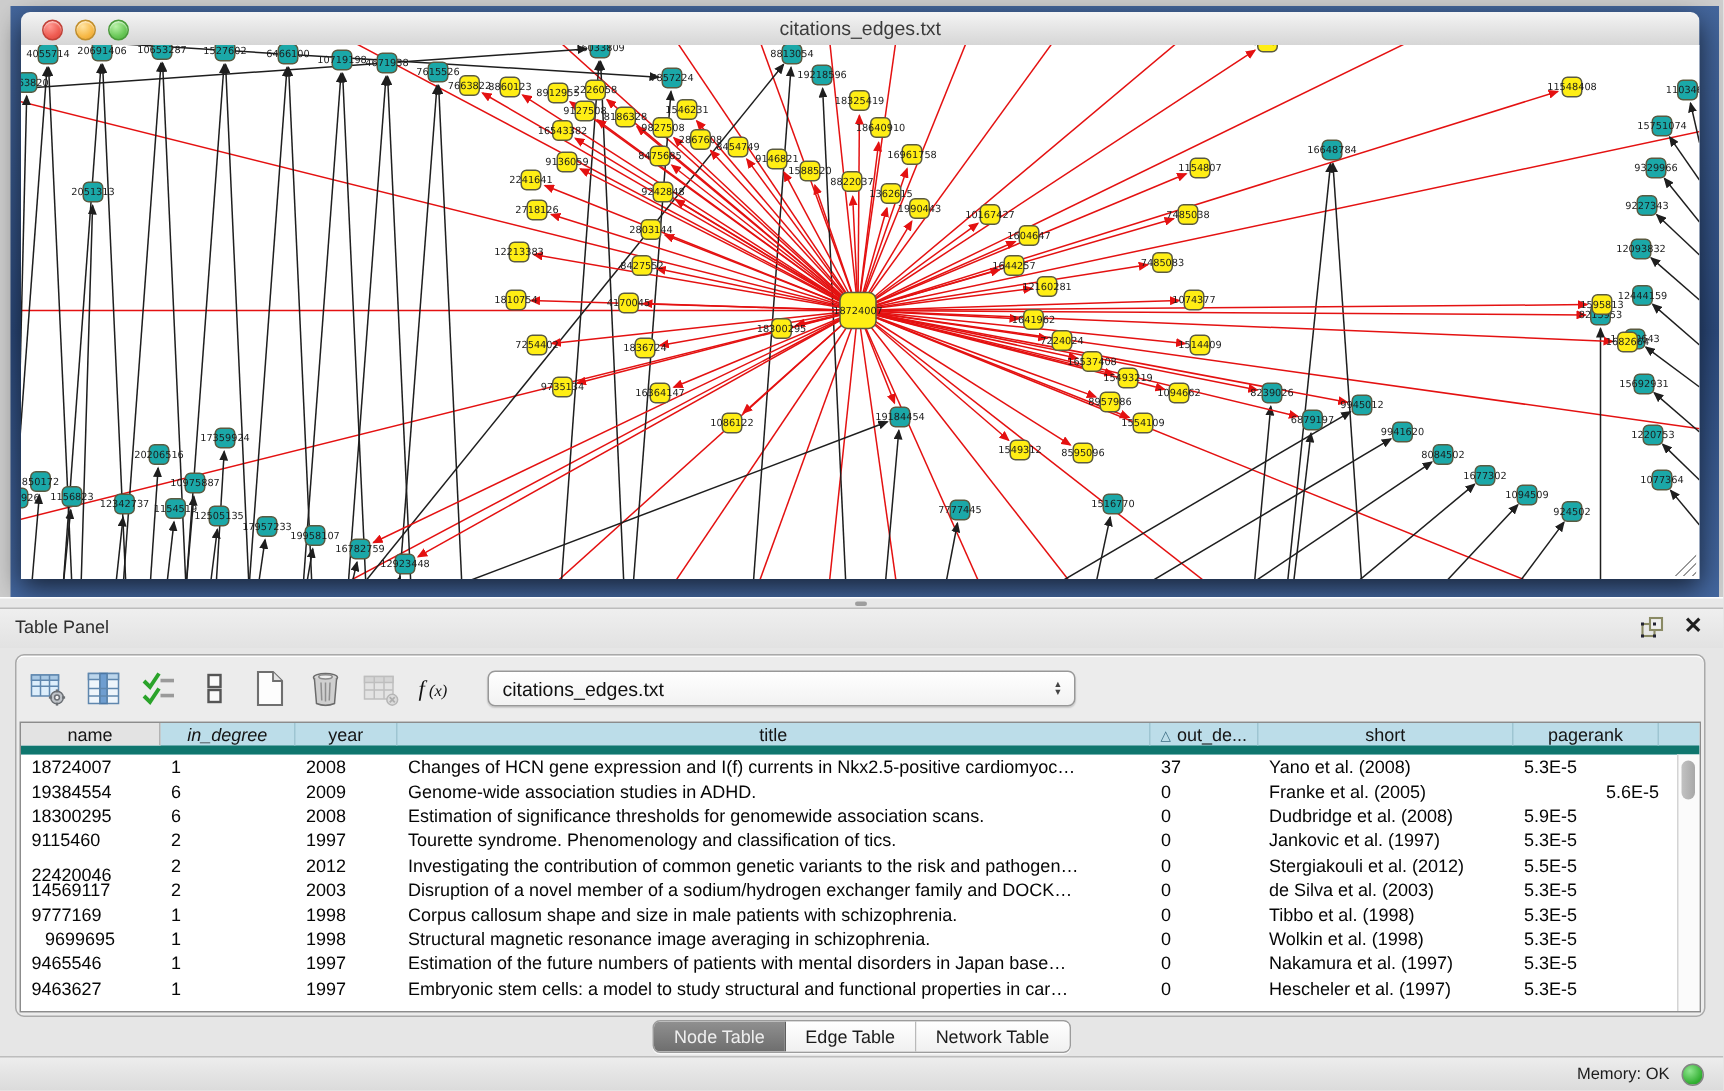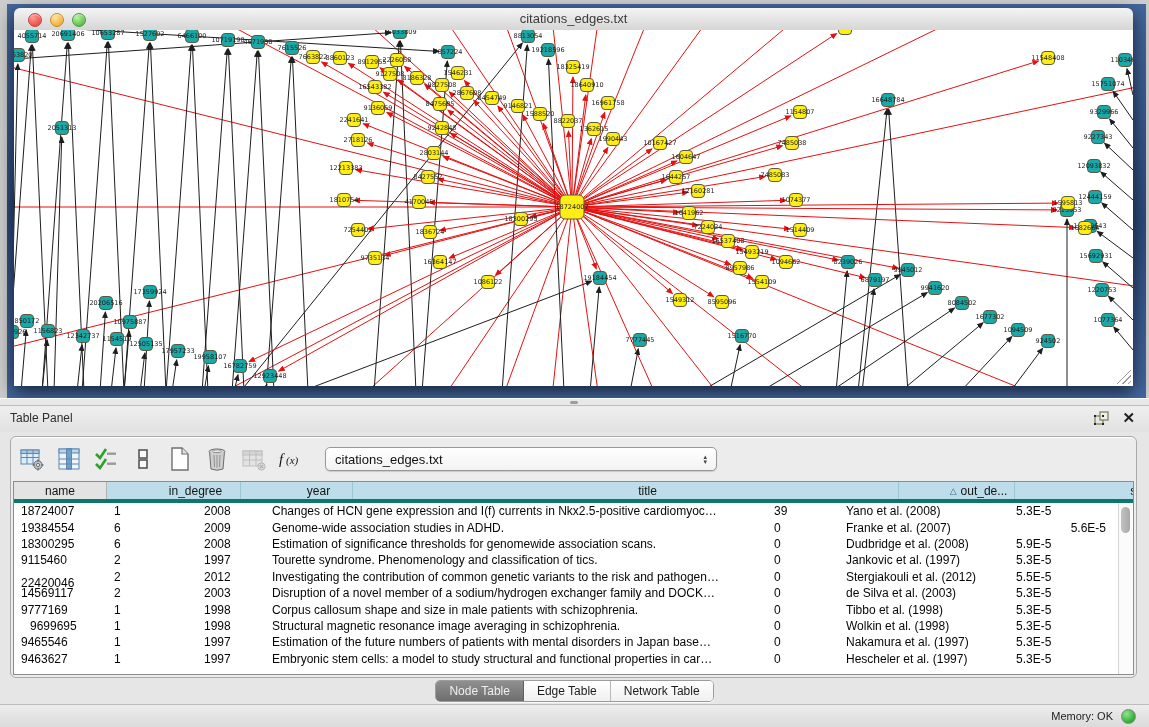--- a/index.html
+++ b/index.html
@@ -41,21 +41,21 @@
     border:1px solid #a9a9a9;border-radius:6px;box-shadow:inset 0 1px 0 #fff;box-sizing:border-box;}
   .toolbar{position:absolute;left:8px;top:5px;height:34px;display:flex;align-items:center;gap:11px;}
   .tbtn{width:26px;height:28px;display:flex;align-items:center;justify-content:center;}
   .combo{margin-left:10px;width:372px;height:22px;border:1px solid #989898;border-radius:5px;
     background:linear-gradient(#ffffff,#f2f2f2);box-shadow:0 1px 1px rgba(0,0,0,.15);
     display:flex;align-items:center;padding:0 9px;font-size:13px;color:#111;}
   .combo .updown{margin-left:auto;display:grid;line-height:5px;font-size:7px;color:#444;text-align:center;}
 
   .tablewrap{position:absolute;left:2px;right:2px;top:44px;bottom:2px;background:#fff;
     border:1px solid #8c8c8c;overflow:hidden;box-sizing:border-box;}
-  .thead{display:flex;height:21px;background:#bcdde9;border-bottom:4px solid #0f766e;box-sizing:border-box;gap:44px;}
+  .thead{display:flex;height:21px;background:#bcdde9;border-bottom:6px solid #0f766e;box-sizing:border-box;}
   .th{box-sizing:border-box;height:100%;border-right:1px solid #9ec5d2;display:flex;align-items:center;
     justify-content:center;font-size:12px;color:#141414;gap:4px;flex:0 0 auto;}
   .th.gray{background:#e3e3e3;border-right-color:#b3b3b3;}
   .th .sort{font-size:9px;color:#3c6e84;}
   .tbody{position:absolute;left:0;right:15px;top:21px;bottom:0;}
   .tr{display:flex;height:16.4px;align-items:center;}
   .td{box-sizing:border-box;flex:0 0 auto;padding-left:7px;font-size:12px;color:#060606;
     white-space:nowrap;overflow:hidden;}
   .vscroll{position:absolute;right:0;top:21px;bottom:0;width:15px;background:#fbfbfb;border-left:1px solid #d4d4d4;box-sizing:border-box;}
   .vthumb{position:absolute;left:2px;top:4px;width:9px;height:26px;background:linear-gradient(90deg,#c2c2c2,#a8a8a8);border-radius:5px;}
@@ -576,21 +576,21 @@
               <span>▾</span>
             </span>
         </div>
       </div>
 
       <div class="tablewrap">
         <div class="thead" id="thead">
             <div class="th gray" style="width: 93px;">
               <span>name</span>
             </div>
-            <div class="th" style="width: 90px;">
+            <div class="th" style="width: 90px; font-style: italic;">
               <span>in_degree</span>
             </div>
             <div class="th" style="width: 68px;">
               <span>year</span>
             </div>
             <div class="th" style="width: 502px;">
               <span>title</span>
             </div>
             <div class="th" style="width: 72px;">
               <span class="sort">△</span>
@@ -602,31 +602,31 @@
             <div class="th" style="width: 97px;">
               <span>pagerank</span>
             </div>
           </div>
         <div class="tbody" id="tbody">
             <div class="tr">
               <div class="td" style="width: 93px;">18724007</div>
               <div class="td" style="width: 90px;">1</div>
               <div class="td" style="width: 68px;">2008</div>
               <div class="td" style="width: 502px;">Changes of HCN gene expression and I(f) currents in Nkx2.5-positive cardiomyoc…</div>
-              <div class="td" style="width: 72px;">39</div>
+              <div class="td" style="width: 72px;">37</div>
               <div class="td" style="width: 170px;">Yano et al. (2008)</div>
               <div class="td" style="width: 97px;">5.3E-5</div>
             </div>
             <div class="tr">
               <div class="td" style="width: 93px;">19384554</div>
               <div class="td" style="width: 90px;">6</div>
               <div class="td" style="width: 68px;">2009</div>
               <div class="td" style="width: 502px;">Genome-wide association studies in ADHD.</div>
               <div class="td" style="width: 72px;">0</div>
-              <div class="td" style="width: 170px;">Franke et al. (2007)</div>
+              <div class="td" style="width: 170px;">Franke et al. (2005)</div>
               <div class="td" style="width: 97px; text-align: right;">5.6E-5</div>
             </div>
             <div class="tr">
               <div class="td" style="width: 93px;">18300295</div>
               <div class="td" style="width: 90px;">6</div>
               <div class="td" style="width: 68px;">2008</div>
               <div class="td" style="width: 502px;">Estimation of significance thresholds for genomewide association scans.</div>
               <div class="td" style="width: 72px;">0</div>
               <div class="td" style="width: 170px;">Dudbridge et al. (2008)</div>
               <div class="td" style="width: 97px;">5.9E-5</div>

